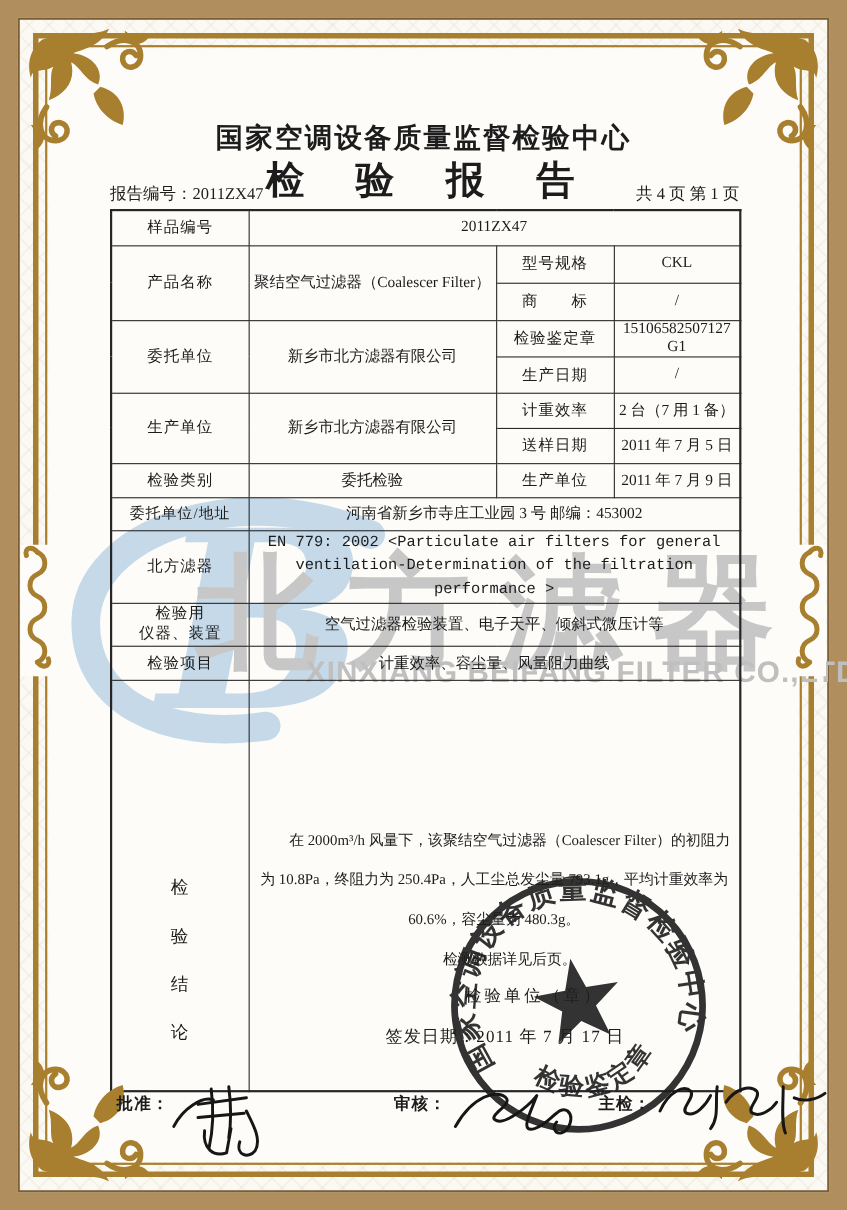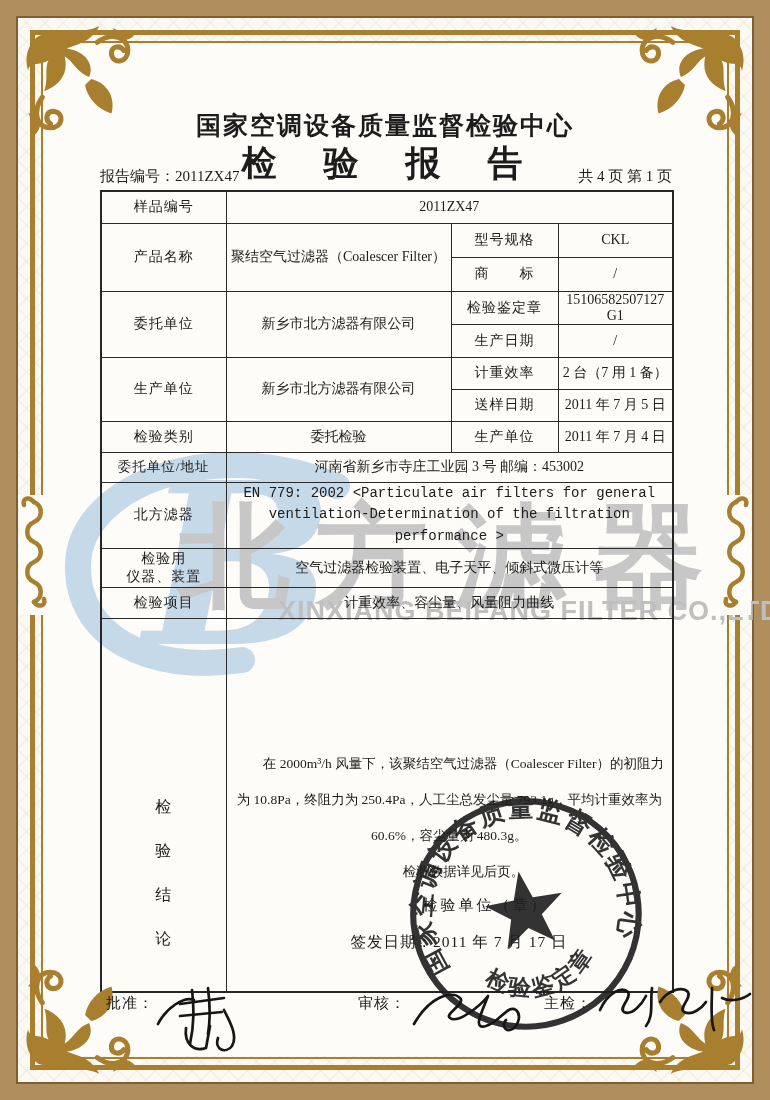--- a/index.html
+++ b/index.html
@@ -93,21 +93,21 @@
   .stamp{position:absolute;left:177px;top:178px;width:246px;height:246px;z-index:5;
     transform:rotate(-10deg);opacity:.9;}
   .stamp text{fill:var(--stamp-ink);font-weight:bold;}
   .stamp .ring{fill:none;stroke:var(--stamp-ink);stroke-width:6;}
   .stamp .star{fill:var(--stamp-ink);}
   .ring-text{font-size:25px;letter-spacing:2px;}
   .bottom-text{font-size:22px;letter-spacing:3px;}
 
   
   .footer{position:absolute;left:100px;top:986px;width:580px;height:90px;z-index:4;}
-  .sig-label{position:absolute;font-size:15px;font-weight:normal;letter-spacing:1px;}
+  .sig-label{position:absolute;font-size:15px;font-weight:bold;letter-spacing:1px;}
   .l-approve{left:6px;top:8px;}
   .l-review{left:258px;top:8px;}
   .l-chief{left:444px;top:8px;}
   .sig{position:absolute;}
   .sig path{fill:none;stroke:#161616;stroke-width:2.7;stroke-linecap:round;stroke-linejoin:round;}
   .s-approve{left:50px;top:-4px;}
   .s-review{left:308px;top:-2px;}
   .s-chief{left:494px;top:-6px;}
 </style>
 </head>
@@ -217,21 +217,21 @@
     <td>2 台（7 用 1 备）</td>
   </tr>
   <tr style="height:32px">
     <td class="lab">送样日期</td>
     <td>2011 年 7 月 5 日</td>
   </tr>
   <tr style="height:31px">
     <td class="lab">检验类别</td>
     <td>委托检验</td>
     <td class="lab">生产单位</td>
-    <td>2011 年 7 月 4 日</td>
+    <td>2011 年 7 月 9 日</td>
   </tr>
   <tr style="height:30px">
     <td class="lab" style="font-size:13.5px">委托单位/地址</td>
     <td colspan="3">河南省新乡市寺庄工业园 3 号  邮编：453002</td>
   </tr>
   <tr style="height:50px">
     <td class="lab">北方滤器</td>
     <td colspan="3" class="basis-cell">EN 779: 2002 &lt;Particulate air filters for general ventilation-Determination of the filtration performance &gt;</td>
   </tr>
   <tr style="height:39px">

